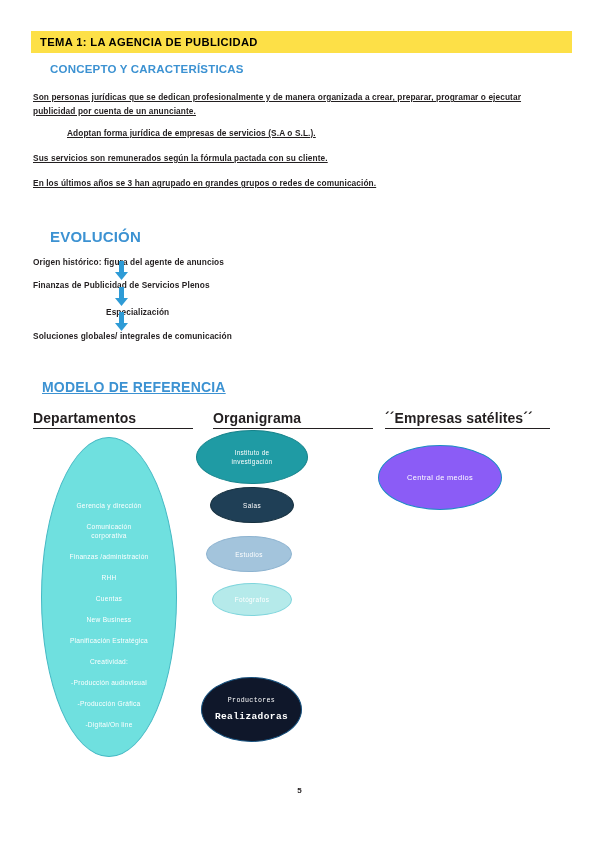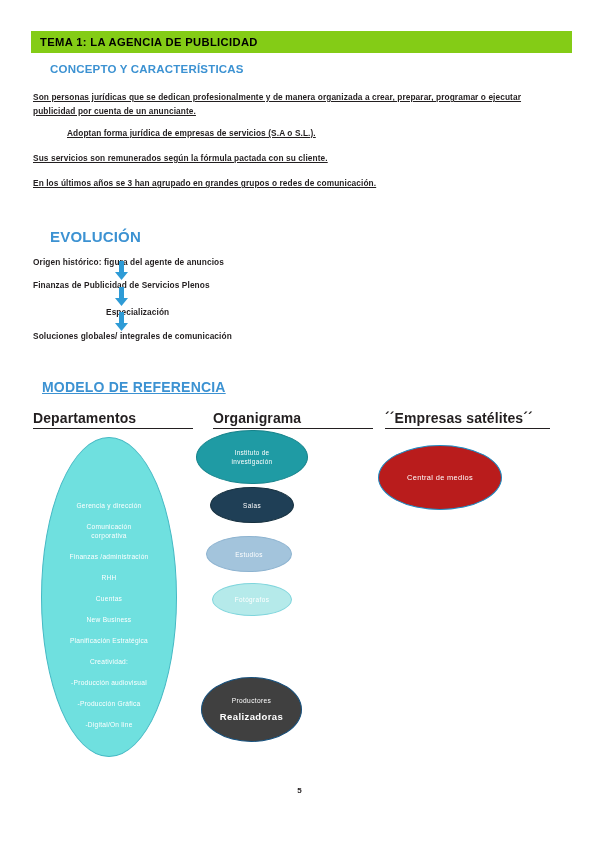--- a/index.html
+++ b/index.html
@@ -22,21 +22,21 @@
     background: #ffffff;
   }
 
   
   .title-bar {
     position: absolute;
     left: 31px;
     top: 31px;
     width: 541px;
     height: 22px;
-    background: #84cc16;
+    background: #fde047;
     display: flex;
     align-items: center;
   }
   .title-bar-text {
     font-size: 11.2px;
     font-weight: bold;
     letter-spacing: 0.35px;
     padding-left: 9px;
     color: #000;
   }
@@ -166,30 +166,31 @@
   #org-fotografos .lbl { font-size: 6.4px; letter-spacing: 0.4px; }
 
   #org-imprentas {
     left: 205px; top: 625px; width: 92px; height: 38px;
     background: #74B2E4; border: 1px solid #5A9BD5;
   }
   #org-imprentas .lbl { font-size: 9px; font-weight: bold; letter-spacing: 0.4px; }
 
   #org-productoras {
     left: 201px; top: 677px; width: 101px; height: 65px;
-    background: #404040; border: 1px solid #17527F;
+    background: #0f172a; border: 1px solid #17527F;
     gap: 7px;
+    font-family: Liberation Mono, monospace;
   }
   #org-productoras .lbl-small { font-size: 6.6px; letter-spacing: 0.35px; }
   #org-productoras .lbl-big { font-size: 9.5px; font-weight: bold; letter-spacing: 0.4px; }
 
   
   #sat-central {
     left: 378px; top: 445px; width: 124px; height: 65px;
-    background: #b91c1c; border: 1px solid #1C8CC4;
+    background: #8b5cf6; border: 1px solid #1C8CC4;
   }
   #sat-central .lbl { font-size: 7.4px; letter-spacing: 0.35px; }
 
   
   #page-number {
     position: absolute;
     left: 0;
     right: 0;
     top: 786px;
     text-align: center;

